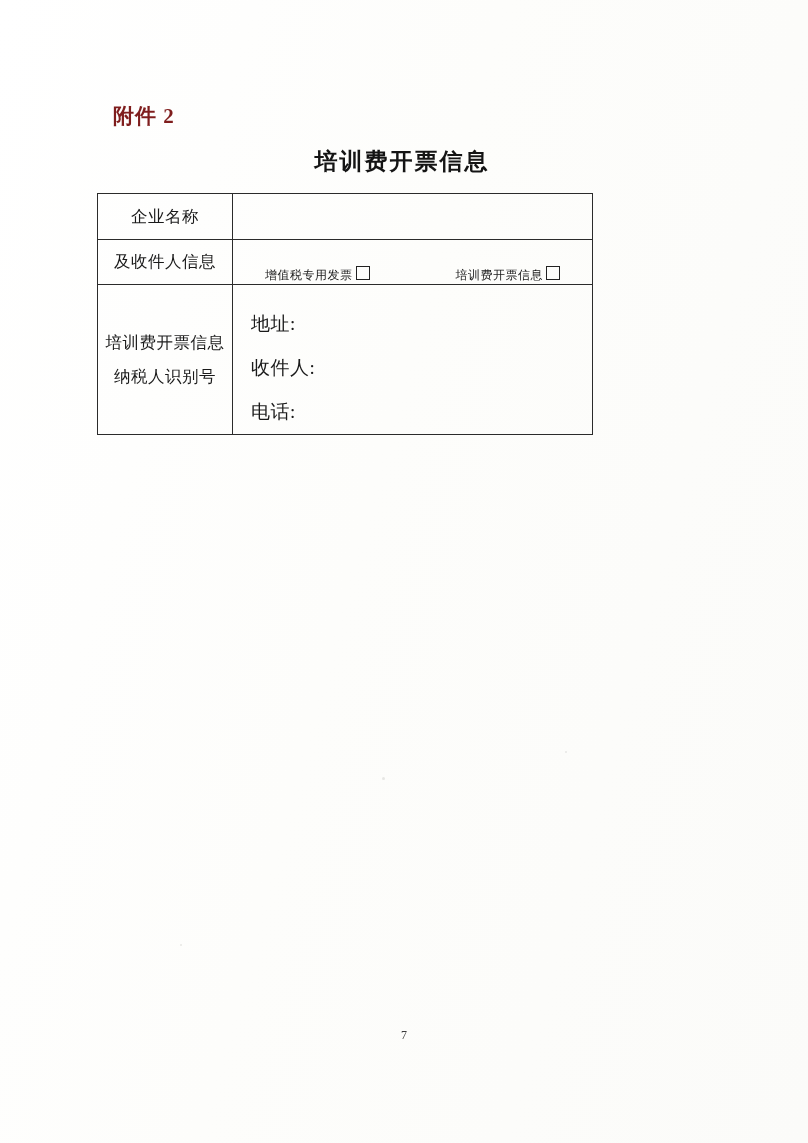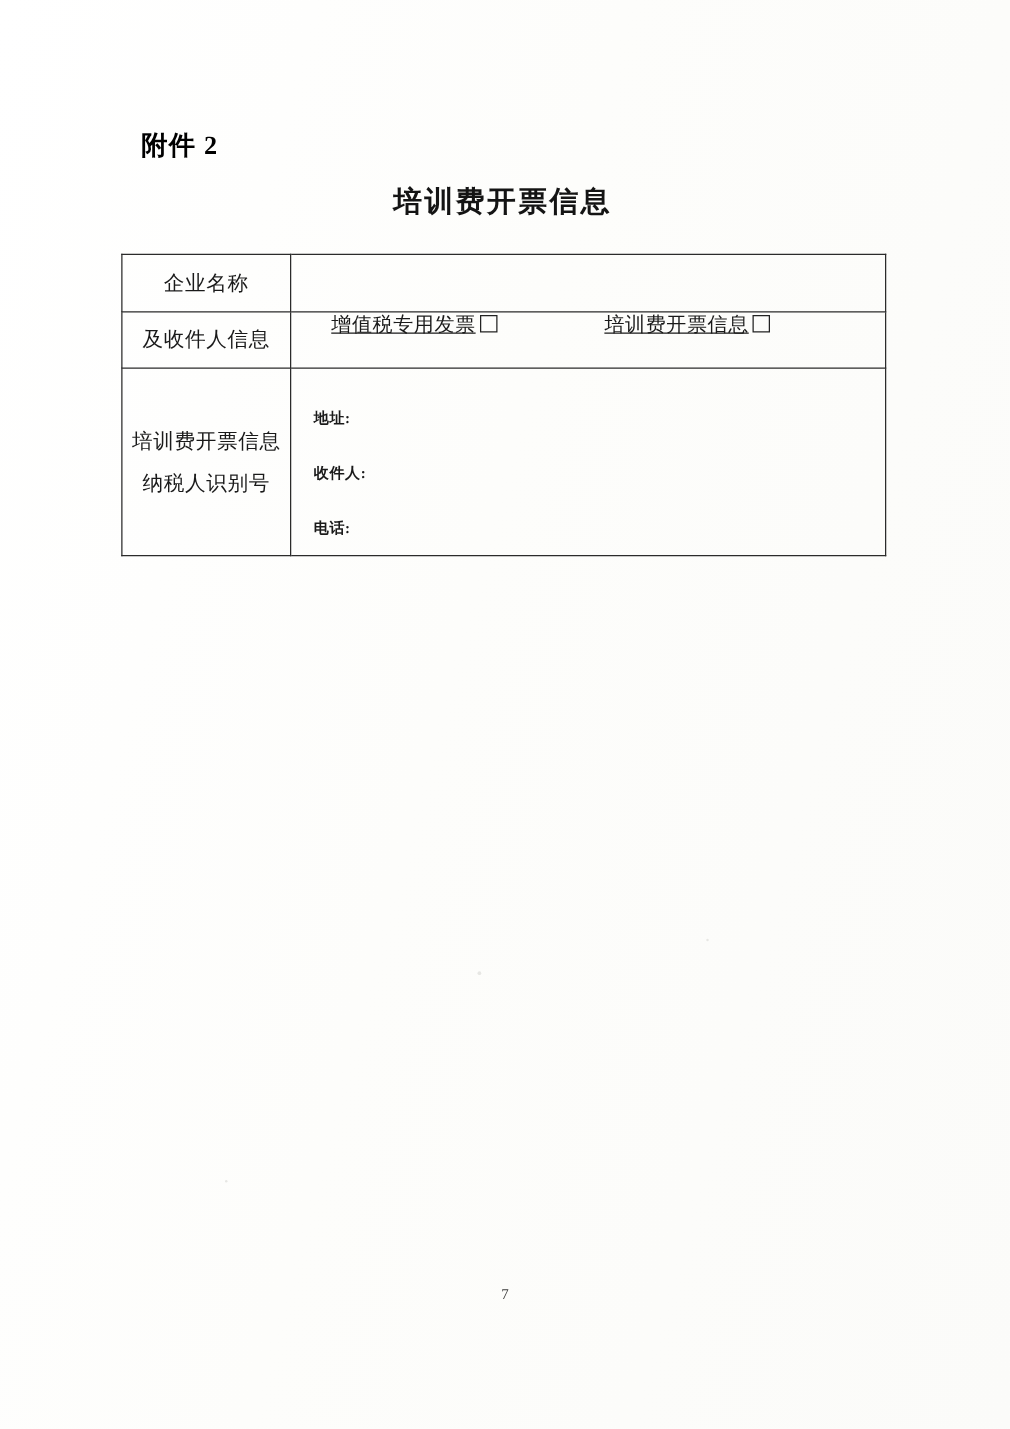--- a/index.html
+++ b/index.html
@@ -28,39 +28,39 @@
     pointer-events: none;
   }
   .attachment-label {
     position: absolute;
     left: 113px;
     top: 102px;
     font-size: 21px;
     font-weight: bold;
     letter-spacing: 1px;
     font-family: "Liberation Serif", "DejaVu Serif", serif;
-    color: #000000;
+    color: #7f1d1d;
   }
   .doc-title {
     position: absolute;
     left: 0;
     right: 0;
     top: 146px;
     text-align: center;
     font-size: 23px;
     font-weight: bold;
     letter-spacing: 2px;
     color: #141414;
     transform: translateX(-2px);
   }
   table.invoice-table {
     position: absolute;
     left: 97px;
-    top: 203px;
-    width: 612px;
+    top: 193px;
+    width: 496px;
     border-collapse: collapse;
     table-layout: fixed;
   }
   table.invoice-table td {
     border: 1px solid #2b2b2b;
     padding: 0;
     vertical-align: middle;
     font-size: 16.5px;
     color: #1a1a1a;
   }
@@ -82,26 +82,25 @@
   }
   td.type-row-label {
     height: 44px;
     line-height: 44px;
   }
   td.type-row-value {
     height: 44px;
   }
   .type-options {
     display: flex;
-    align-items: flex-start;
+    align-items: flex-end;
     height: 44px;
     padding-left: 32px;
     box-sizing: border-box;
-    font-size: 16px;
-    text-decoration: underline;
+    font-size: 12px;
   }
   .type-option {
     white-space: nowrap;
     letter-spacing: 0.5px;
   }
   .type-option.first { margin-right: 86px; }
   .checkbox-glyph {
     display: inline-block;
     width: 12px;
     height: 12px;
@@ -117,24 +116,23 @@
     line-height: 34px;
     letter-spacing: 0.5px;
     font-size: 16.5px;
   }
   td.mail-value {
     height: 148px;
     vertical-align: top;
   }
   .mail-lines {
     padding: 17px 0 0 18px;
-    font-size: 12px;
+    font-size: 19px;
     line-height: 44px;
     letter-spacing: 0.5px;
-    font-weight: bold;
   }
   .mail-line { white-space: nowrap; }
   .page-number {
     position: absolute;
     left: 0;
     right: 0;
     top: 1028px;
     text-align: center;
     font-size: 12px;
     color: #3b3b3b;

